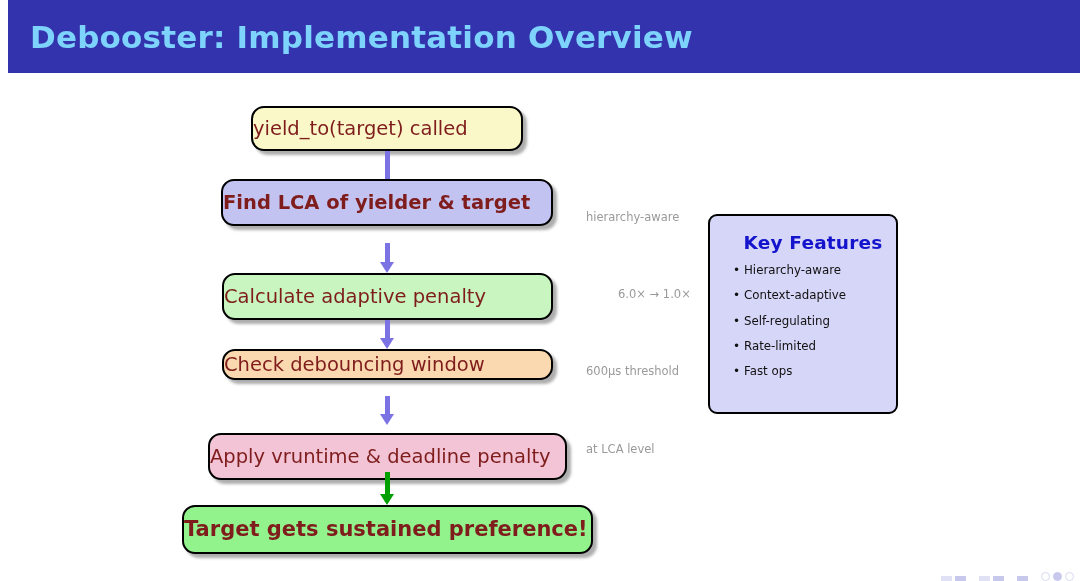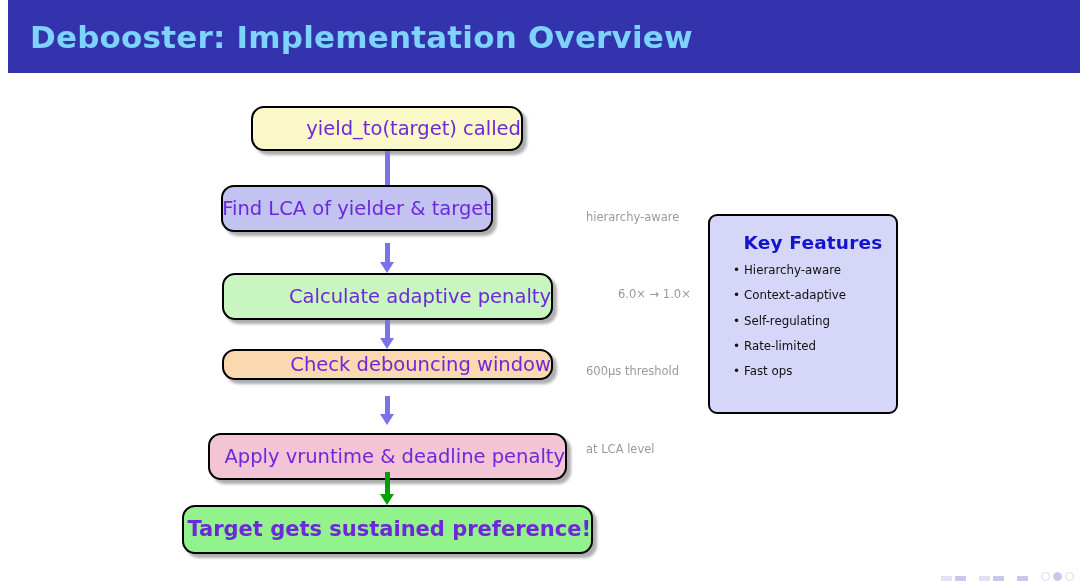--- a/index.html
+++ b/index.html
@@ -46,36 +46,36 @@
     height: 508px;
   }
   .node {
     position: absolute;
     box-sizing: border-box;
     border: 2.2px solid #000000;
     border-radius: 13px;
     box-shadow: 4px 4px 3px rgba(0,0,0,0.32);
     display: flex;
     align-items: center;
-    justify-content: flex-end;
-    color: #6d28d9;
+    justify-content: flex-start;
+    color: #7f1d1d;
     font-family: "DejaVu Sans", sans-serif;
     font-size: 19.5px;
     line-height: 1;
     white-space: nowrap;
   }
   .node.final {
     font-weight: bold;
     font-size: 21px;
     border-width: 2.6px;
   }
 
   
   #node-0 { left: 251px; top: 33px;  width: 272px; height: 45px; }
-  #node-1 { left: 221px; top: 112px; width: 272px; height: 47px; }
+  #node-1 { left: 221px; top: 106px; width: 332px; height: 47px; font-weight: bold; }
   #node-2 { left: 222px; top: 200px; width: 331px; height: 47px; }
   #node-3 { left: 222px; top: 276px; width: 331px; height: 31px; }
   #node-4 { left: 208px; top: 352px; width: 359px; height: 47px; margin-top: 8px; }
   #node-5 { left: 182px; top: 432px; width: 411px; height: 49px; }
 
   
   .arrow {
     position: absolute;
     left: 380px;
     width: 14px;

